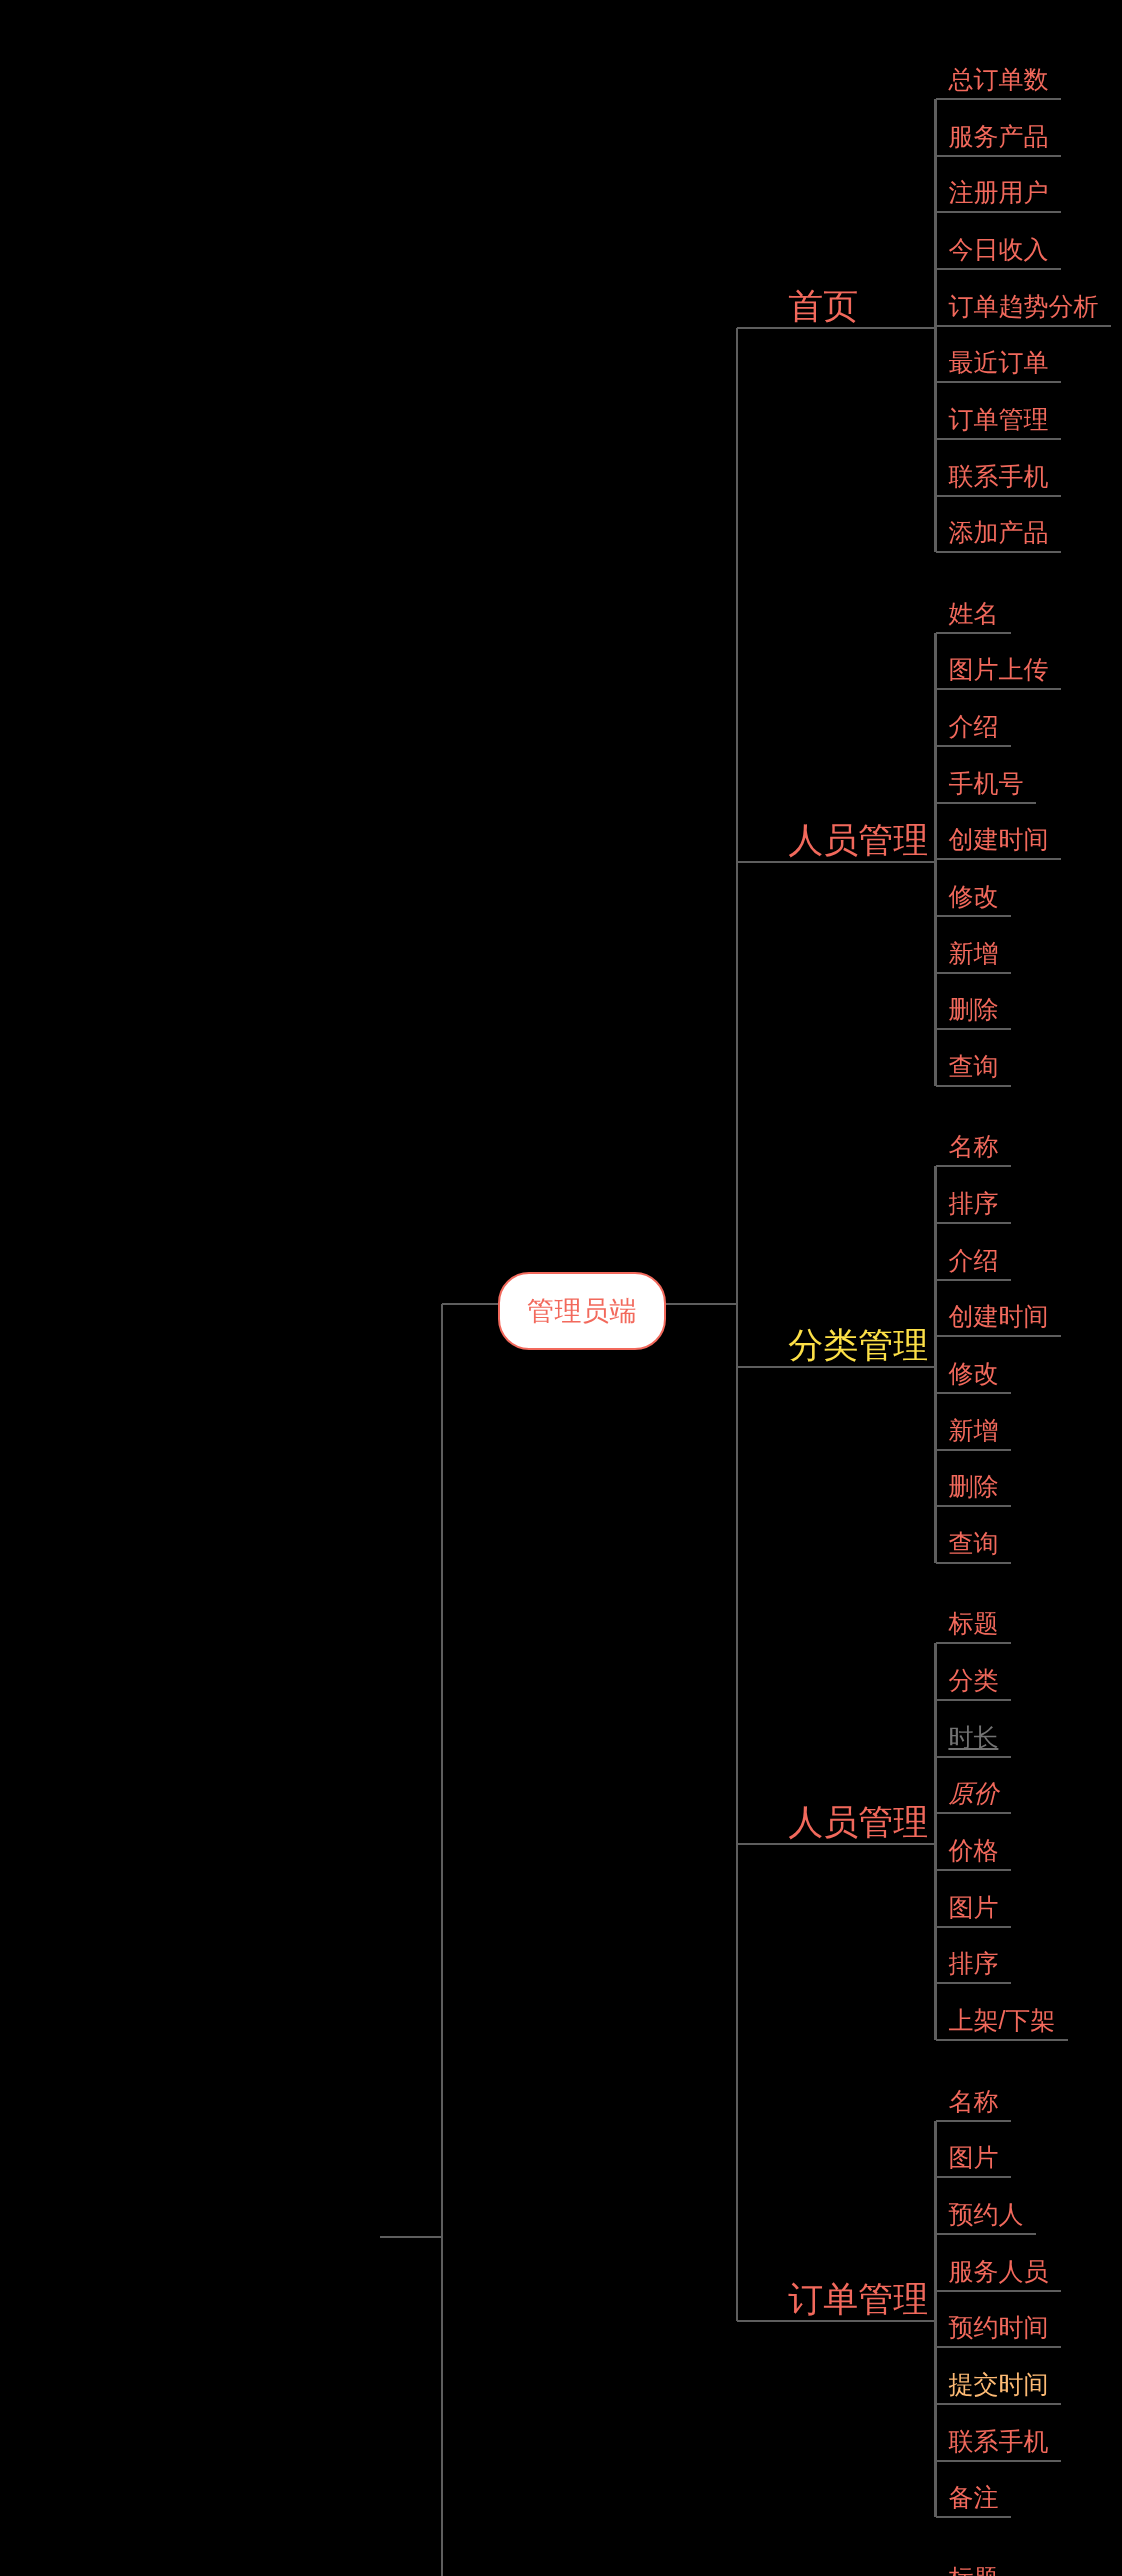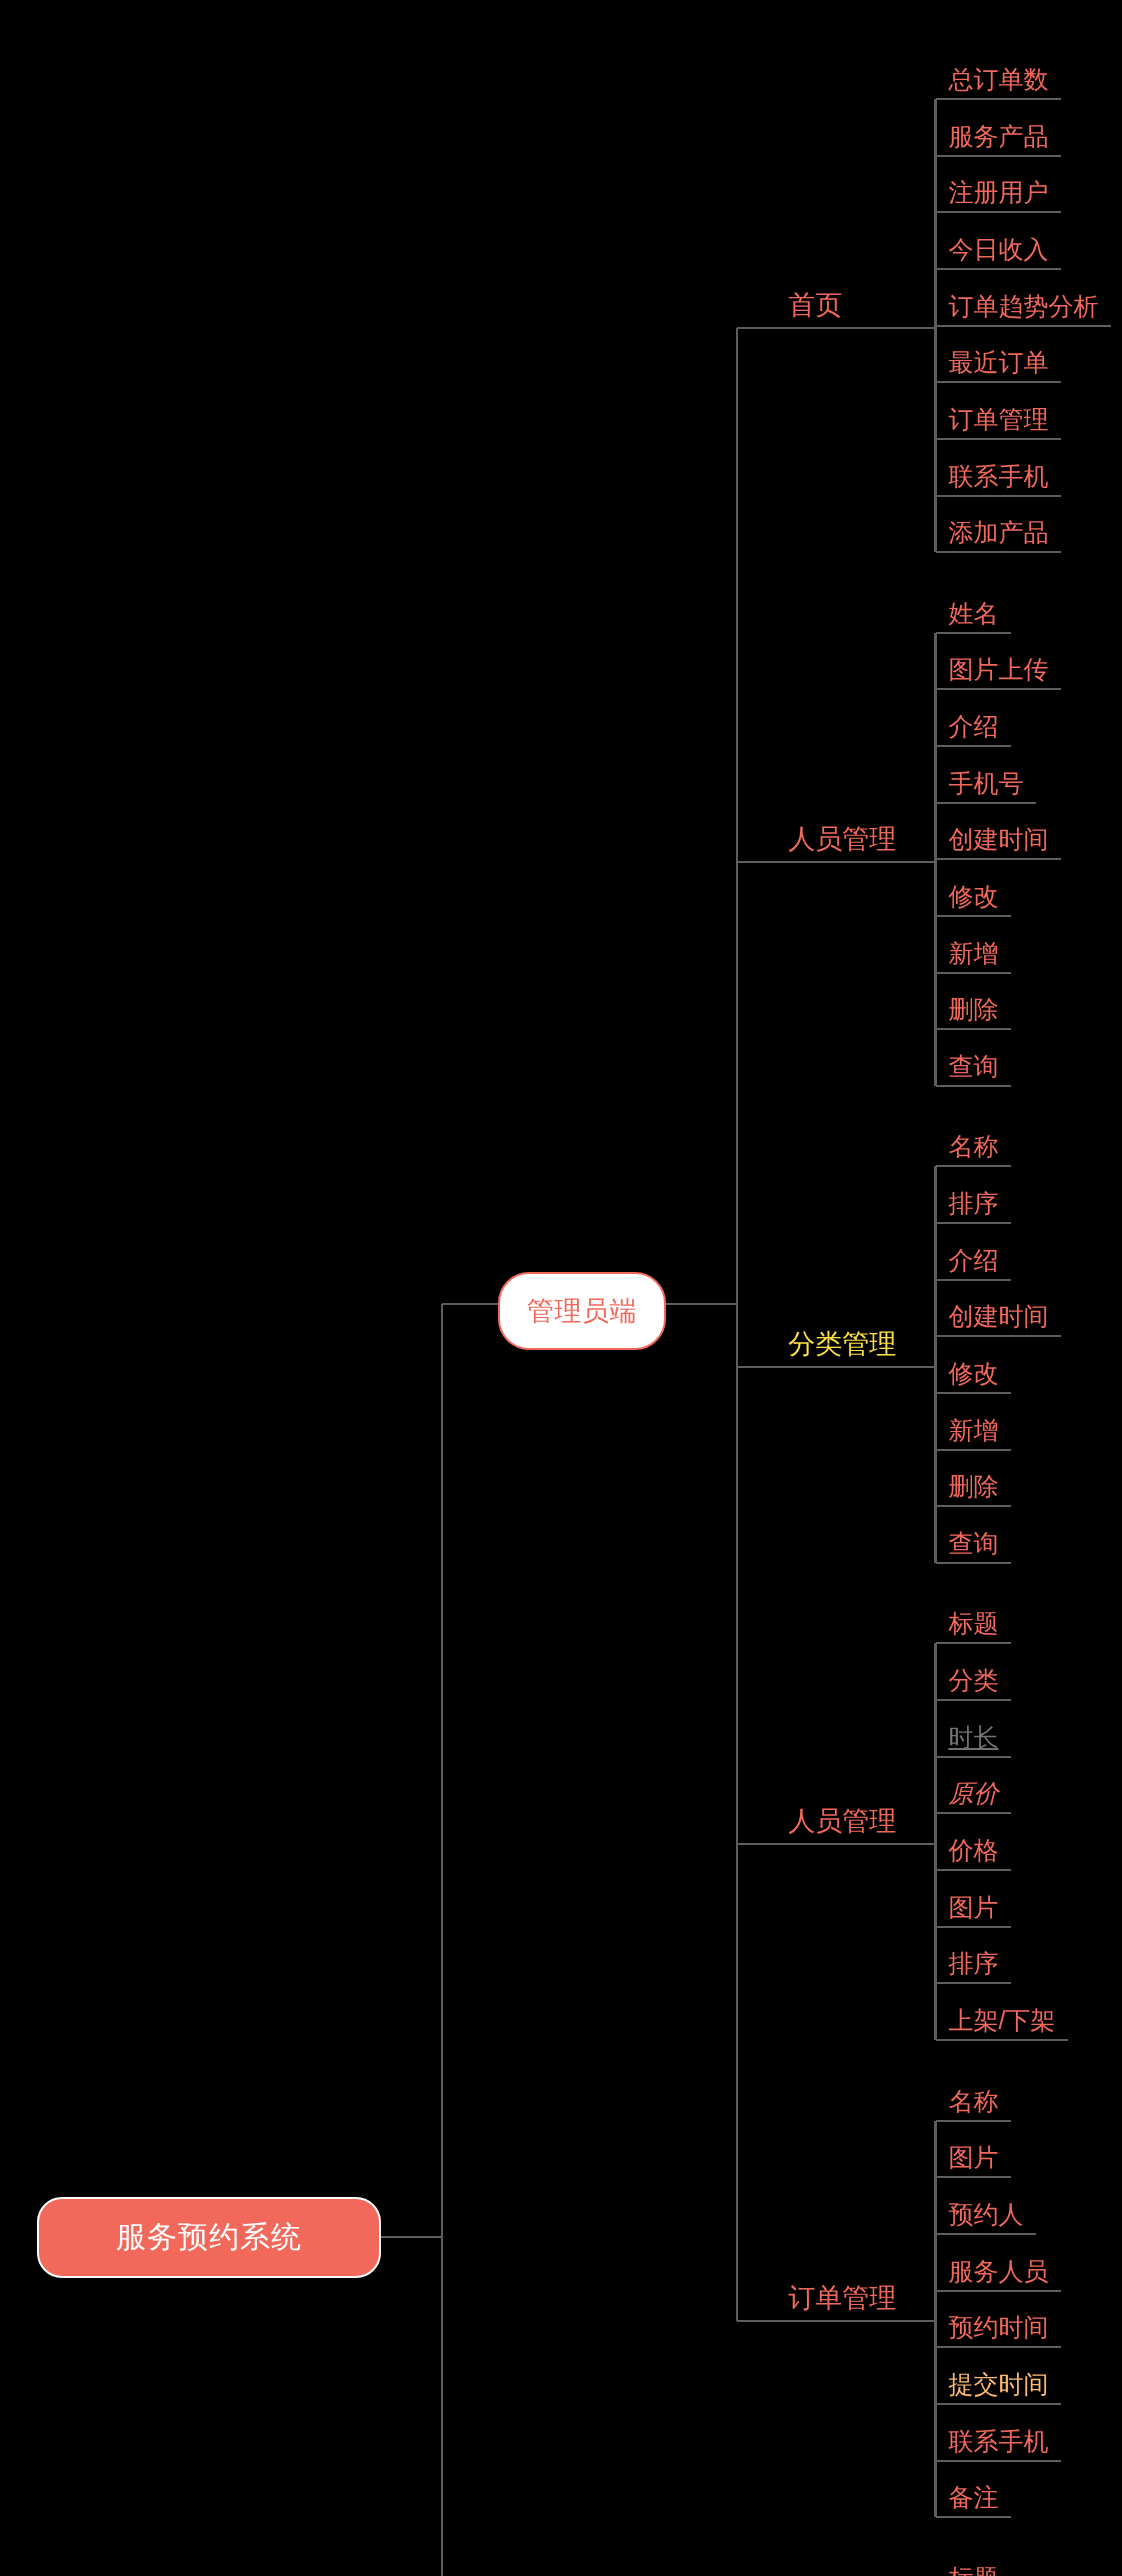--- a/index.html
+++ b/index.html
@@ -19,21 +19,21 @@
     border-radius:25px;
     letter-spacing:1px;
   }
   .branch-node{
     display:flex;align-items:center;justify-content:center;
     font-size:27px;
     border-radius:31px;
     letter-spacing:0.5px;
   }
   .topic-node{
-    font-size:27px;line-height:33px;
+    font-size:35px;line-height:33px;
     padding:0 7.2px 5.2px 7.2px;
     display:inline-block;
   }
   .leaf-node{
     font-size:25px;line-height:30px;
     padding:0 12.4px 4.1px 12.4px;
     display:inline-block;
   }
 </style>
 </head>
@@ -67,21 +67,20 @@
       <line x1="1752" y1="5377" x2="1816" y2="5377" stroke="#5E5E5E" stroke-width="4" shape-rendering="crispEdges"></line>
       <line x1="1816" y1="5042" x2="1816" y2="5702" stroke="#5E5E5E" stroke-width="4" shape-rendering="crispEdges"></line>
       <line x1="1430" y1="6193" x2="1516" y2="6193" stroke="#5E5E5E" stroke-width="4" shape-rendering="crispEdges"></line>
       <line x1="1648" y1="6193" x2="1816" y2="6193" stroke="#5E5E5E" stroke-width="4" shape-rendering="crispEdges"></line>
       <line x1="1816" y1="5858" x2="1816" y2="6518" stroke="#5E5E5E" stroke-width="4" shape-rendering="crispEdges"></line>
       <line x1="1430" y1="7009" x2="1516" y2="7009" stroke="#5E5E5E" stroke-width="4" shape-rendering="crispEdges"></line>
       <line x1="1648" y1="7009" x2="1816" y2="7009" stroke="#5E5E5E" stroke-width="4" shape-rendering="crispEdges"></line>
       <line x1="1816" y1="6674" x2="1816" y2="7334" stroke="#5E5E5E" stroke-width="4" shape-rendering="crispEdges"></line>
       <line x1="1430" y1="5377" x2="1430" y2="7009" stroke="#5E5E5E" stroke-width="4" shape-rendering="crispEdges"></line>
     </svg>
-<div class="node root-node" style="left: 37px; top: 2197px; width: 344px; height: 81px; background: rgb(242, 105, 92); color: rgb(255, 255, 255); border: 2.1px solid rgb(255, 255, 255);">服务预约系统</div>
     <div class="node branch-node" style="left: 498px; top: 1272px; height: 78px; padding: 0px 27px; background: rgb(255, 255, 255); color: rgb(242, 105, 92); border: 2.1px solid rgb(242, 105, 92);">管理员端</div>
     <span class="node topic-node" style="left: 781px; color: rgb(242, 105, 92); border-bottom: 2.1px solid rgb(94, 94, 94); top: 289px;">首页</span>
     <span class="node leaf-node" style="left: 936px; color: rgb(242, 105, 92); border-bottom: 2.1px solid rgb(94, 94, 94); top: 64px;">总订单数</span>
     <span class="node leaf-node" style="left: 936px; color: rgb(242, 105, 92); border-bottom: 2.1px solid rgb(94, 94, 94); top: 121px;">服务产品</span>
     <span class="node leaf-node" style="left: 936px; color: rgb(242, 105, 92); border-bottom: 2.1px solid rgb(94, 94, 94); top: 177px;">注册用户</span>
     <span class="node leaf-node" style="left: 936px; color: rgb(242, 105, 92); border-bottom: 2.1px solid rgb(94, 94, 94); top: 234px;">今日收入</span>
     <span class="node leaf-node" style="left: 936px; color: rgb(242, 105, 92); border-bottom: 2.1px solid rgb(94, 94, 94); top: 291px;">订单趋势分析</span>
     <span class="node leaf-node" style="left: 936px; color: rgb(242, 105, 92); border-bottom: 2.1px solid rgb(94, 94, 94); top: 347px;">最近订单</span>
     <span class="node leaf-node" style="left: 936px; color: rgb(242, 105, 92); border-bottom: 2.1px solid rgb(94, 94, 94); top: 404px;">订单管理</span>
     <span class="node leaf-node" style="left: 936px; color: rgb(242, 105, 92); border-bottom: 2.1px solid rgb(94, 94, 94); top: 461px;">联系手机</span>

